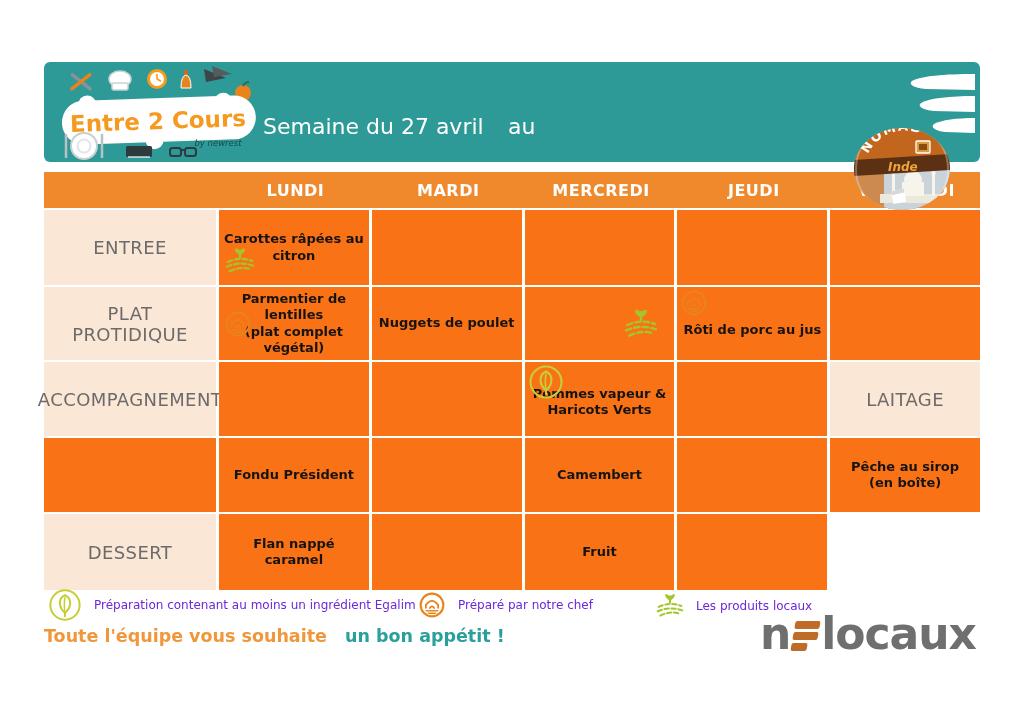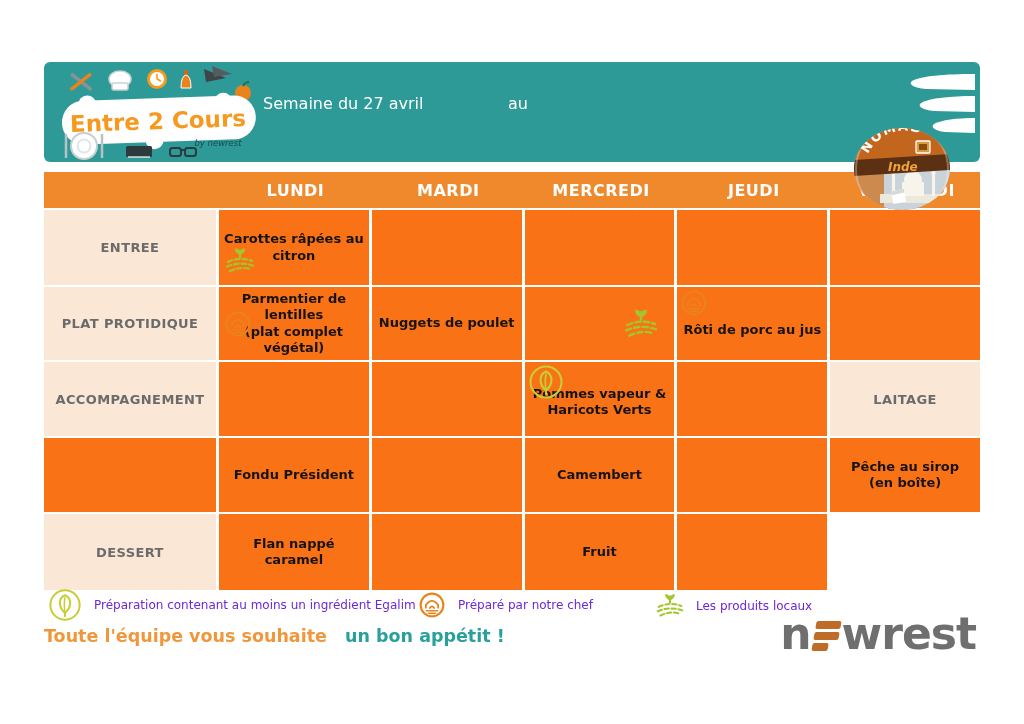--- a/index.html
+++ b/index.html
@@ -7,21 +7,21 @@
     width:1024px;height:724px;position:relative;background:#ffffff;
     font-family:"DejaVu Sans","Liberation Sans",sans-serif;
     overflow:hidden;
   }
   
   .banner{
     position:absolute;left:44px;top:62px;width:936px;height:100px;
     background:#2E9A97;border-radius:6px;z-index:1;
   }
   .logo-wrap{position:absolute;left:10px;top:4px;width:210px;height:94px;}
-  .week-part{position:absolute;top:32px;color:#ffffff;font-size:16px;white-space:nowrap;}
+  .week-part{position:absolute;top:52px;color:#ffffff;font-size:22px;white-space:nowrap;}
   .wp1{left:219px;} .wp2{left:464px;} .wp3{left:579px;}
   .emblem{position:absolute;right:4px;top:11px;}
   
   .badge{
     position:absolute;left:854px;top:128px;width:96px;height:82px;z-index:6;
     border-radius:50%;overflow:hidden;box-shadow:0 0 0 1px rgba(255,255,255,.35) inset;
   }
   
   .menu{position:absolute;left:44px;top:172px;width:936px;z-index:2;}
   .day-header{
@@ -29,21 +29,21 @@
     background:#F0892B;height:36px;align-items:center;
   }
   .day-header .dh{
     color:#ffffff;font-weight:bold;font-size:16px;letter-spacing:.5px;text-align:center;
   }
   .grid{
     margin-top:2px;display:grid;grid-template-columns:172px repeat(5,1fr);
     grid-template-rows:75px 73px 74px 74px 76px;gap:2px 3px;background:#ffffff;
   }
   .cell{position:relative;display:flex;align-items:center;justify-content:center;text-align:center;}
-  .cell.lbl{background:#FBE7D5;color:#6b6b6b;font-size:13px;letter-spacing:.4px;font-weight:bold;}
+  .cell.lbl{background:#FBE7D5;color:#6b6b6b;font-size:18px;letter-spacing:.4px;}
   .cell.day{background:#f97316;color:#161310;font-weight:bold;font-size:13px;line-height:1.25;}
   .ct{white-space:pre-line;padding:2px 4px;}
   .ci{position:absolute;}
   .pos-left-mid{left:5px;top:50%;transform:translateY(-50%);}
   .pos-left-low{left:6px;top:36px;}
   .pos-right-mid{right:16px;top:50%;transform:translateY(-50%);}
   .pos-top-left{left:3px;top:2px;}
   .padded-top{padding-top:16px;}
   .padded-top-sm{padding-top:8px;}
   
@@ -354,14 +354,14 @@
   <span class="ft">un bon appétit !</span>
 </div>
 
 <div class="brand">
   <span>n</span>
   <span class="ebars">
       <i class="b1"></i>
       <i class="b2"></i>
       <i class="b3"></i>
     </span>
-  <span>wrest</span>
+  <span>locaux</span>
 </div>
 
 </body></html>

